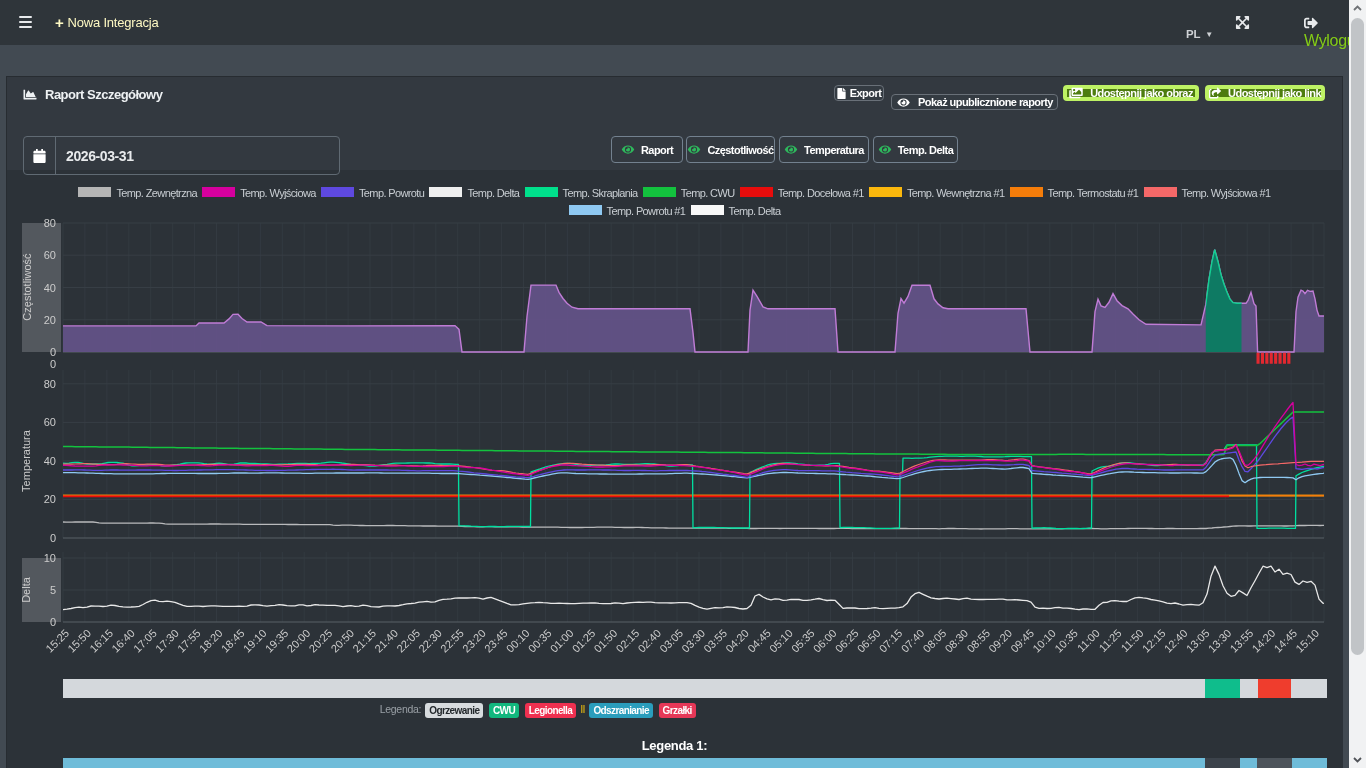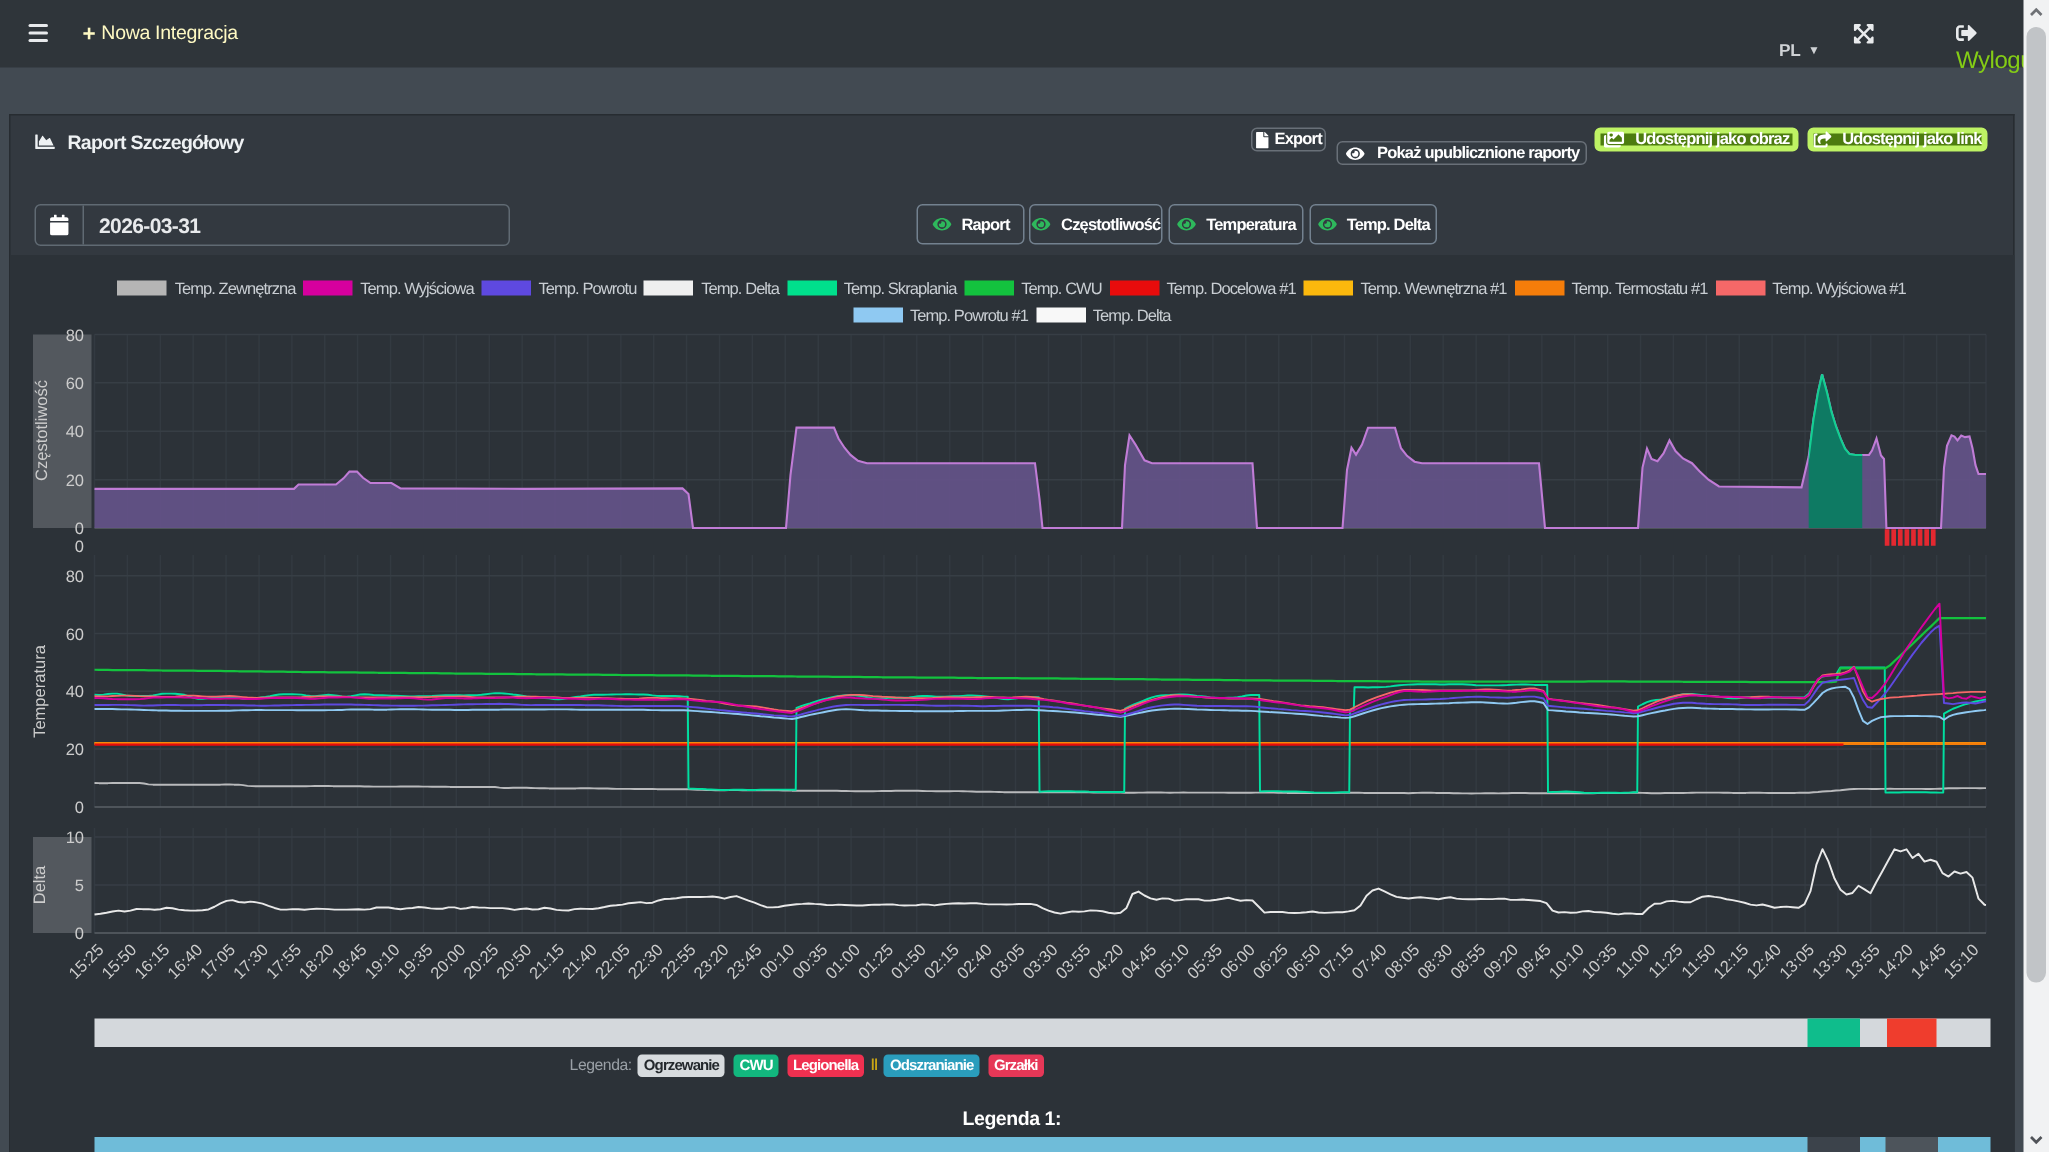--- a/index.html
+++ b/index.html
@@ -11,21 +11,21 @@
 .pl{left:1186px;top:28px;font-size:11.5px;font-weight:700;position:absolute;color:#cfd2d5;letter-spacing:-0.2px}
 .caret{font-size:8px;margin-left:5px;vertical-align:1px}
 .wyloguj{position:absolute;left:1304px;top:14px;font-size:16px;color:#84cc16;letter-spacing:-0.3px}
 .card{position:absolute;left:6px;top:76px;width:1337px;height:692px;background:#333940;
  border:1px solid #272c31;border-bottom:none}
 .title{position:absolute;left:23px;top:87px;color:#eef1f3;font-size:13px;font-weight:700;letter-spacing:-0.5px}
 .btn{position:absolute;height:16px;border-radius:4px;font-size:11px;font-weight:700;color:#fff;
  display:flex;align-items:center;justify-content:center;white-space:nowrap;letter-spacing:-0.55px}
 .btn.dark{background:#343b42;border:1px solid #697078}
 .btn.blue{background:#4d7c0f;border:4px solid #bef264}
-.dategrp{position:absolute;left:23px;top:136px;width:317px;height:28px;border:1px solid #606a73;
+.dategrp{position:absolute;left:23px;top:136px;width:317px;height:39px;border:1px solid #606a73;
  border-radius:4px;display:flex;align-items:center}
 .dategrp .cal{width:32px;height:100%;border-right:1px solid #606a73;display:flex;
  align-items:center;justify-content:center}
 .dategrp .dt{color:#e8eaec;font-size:14px;font-weight:700;padding-left:10px;letter-spacing:-0.4px}
 .tgl{position:absolute;top:136px;height:27px;border:1px solid #73818f;border-radius:4px;
  color:#fff;font-size:11px;font-weight:700;display:flex;align-items:center;
  justify-content:center;white-space:nowrap;letter-spacing:-0.55px}
 .eye{display:inline-block;margin-right:6px}
 .legrow{position:absolute;left:7px;width:1335px;display:flex;justify-content:center;
  flex-wrap:nowrap;color:#c9ced3;font-size:11px;letter-spacing:-0.62px}

